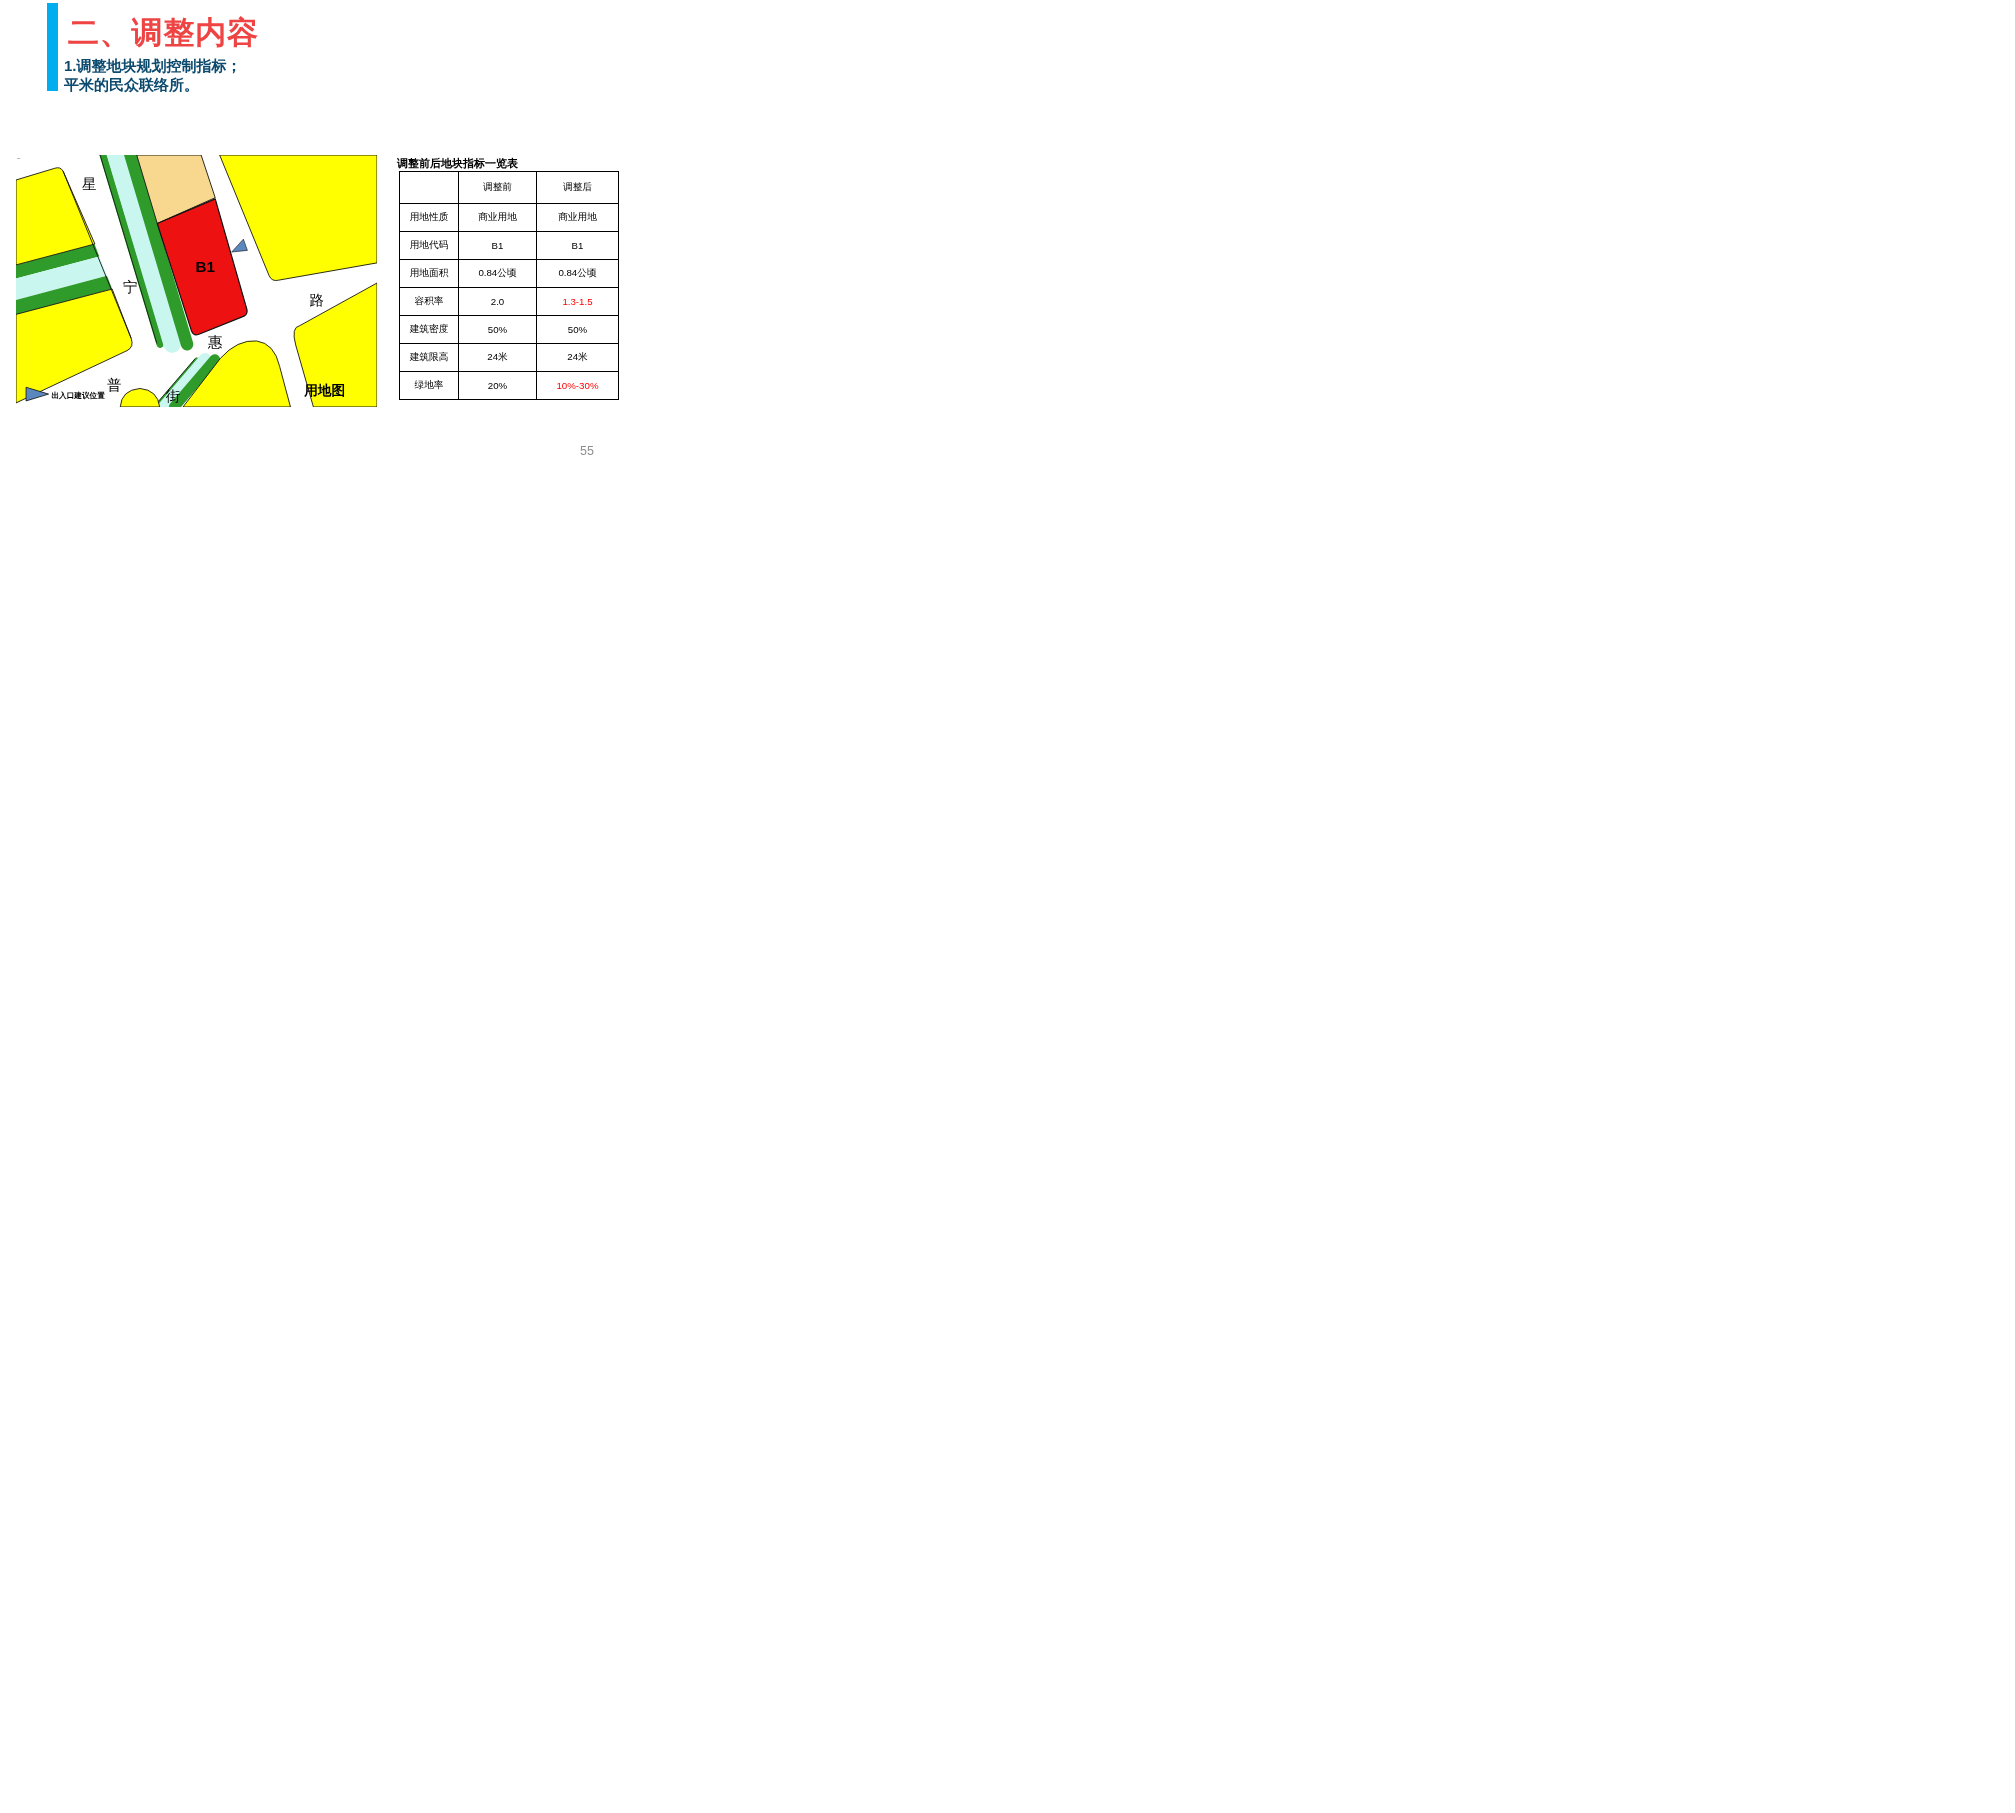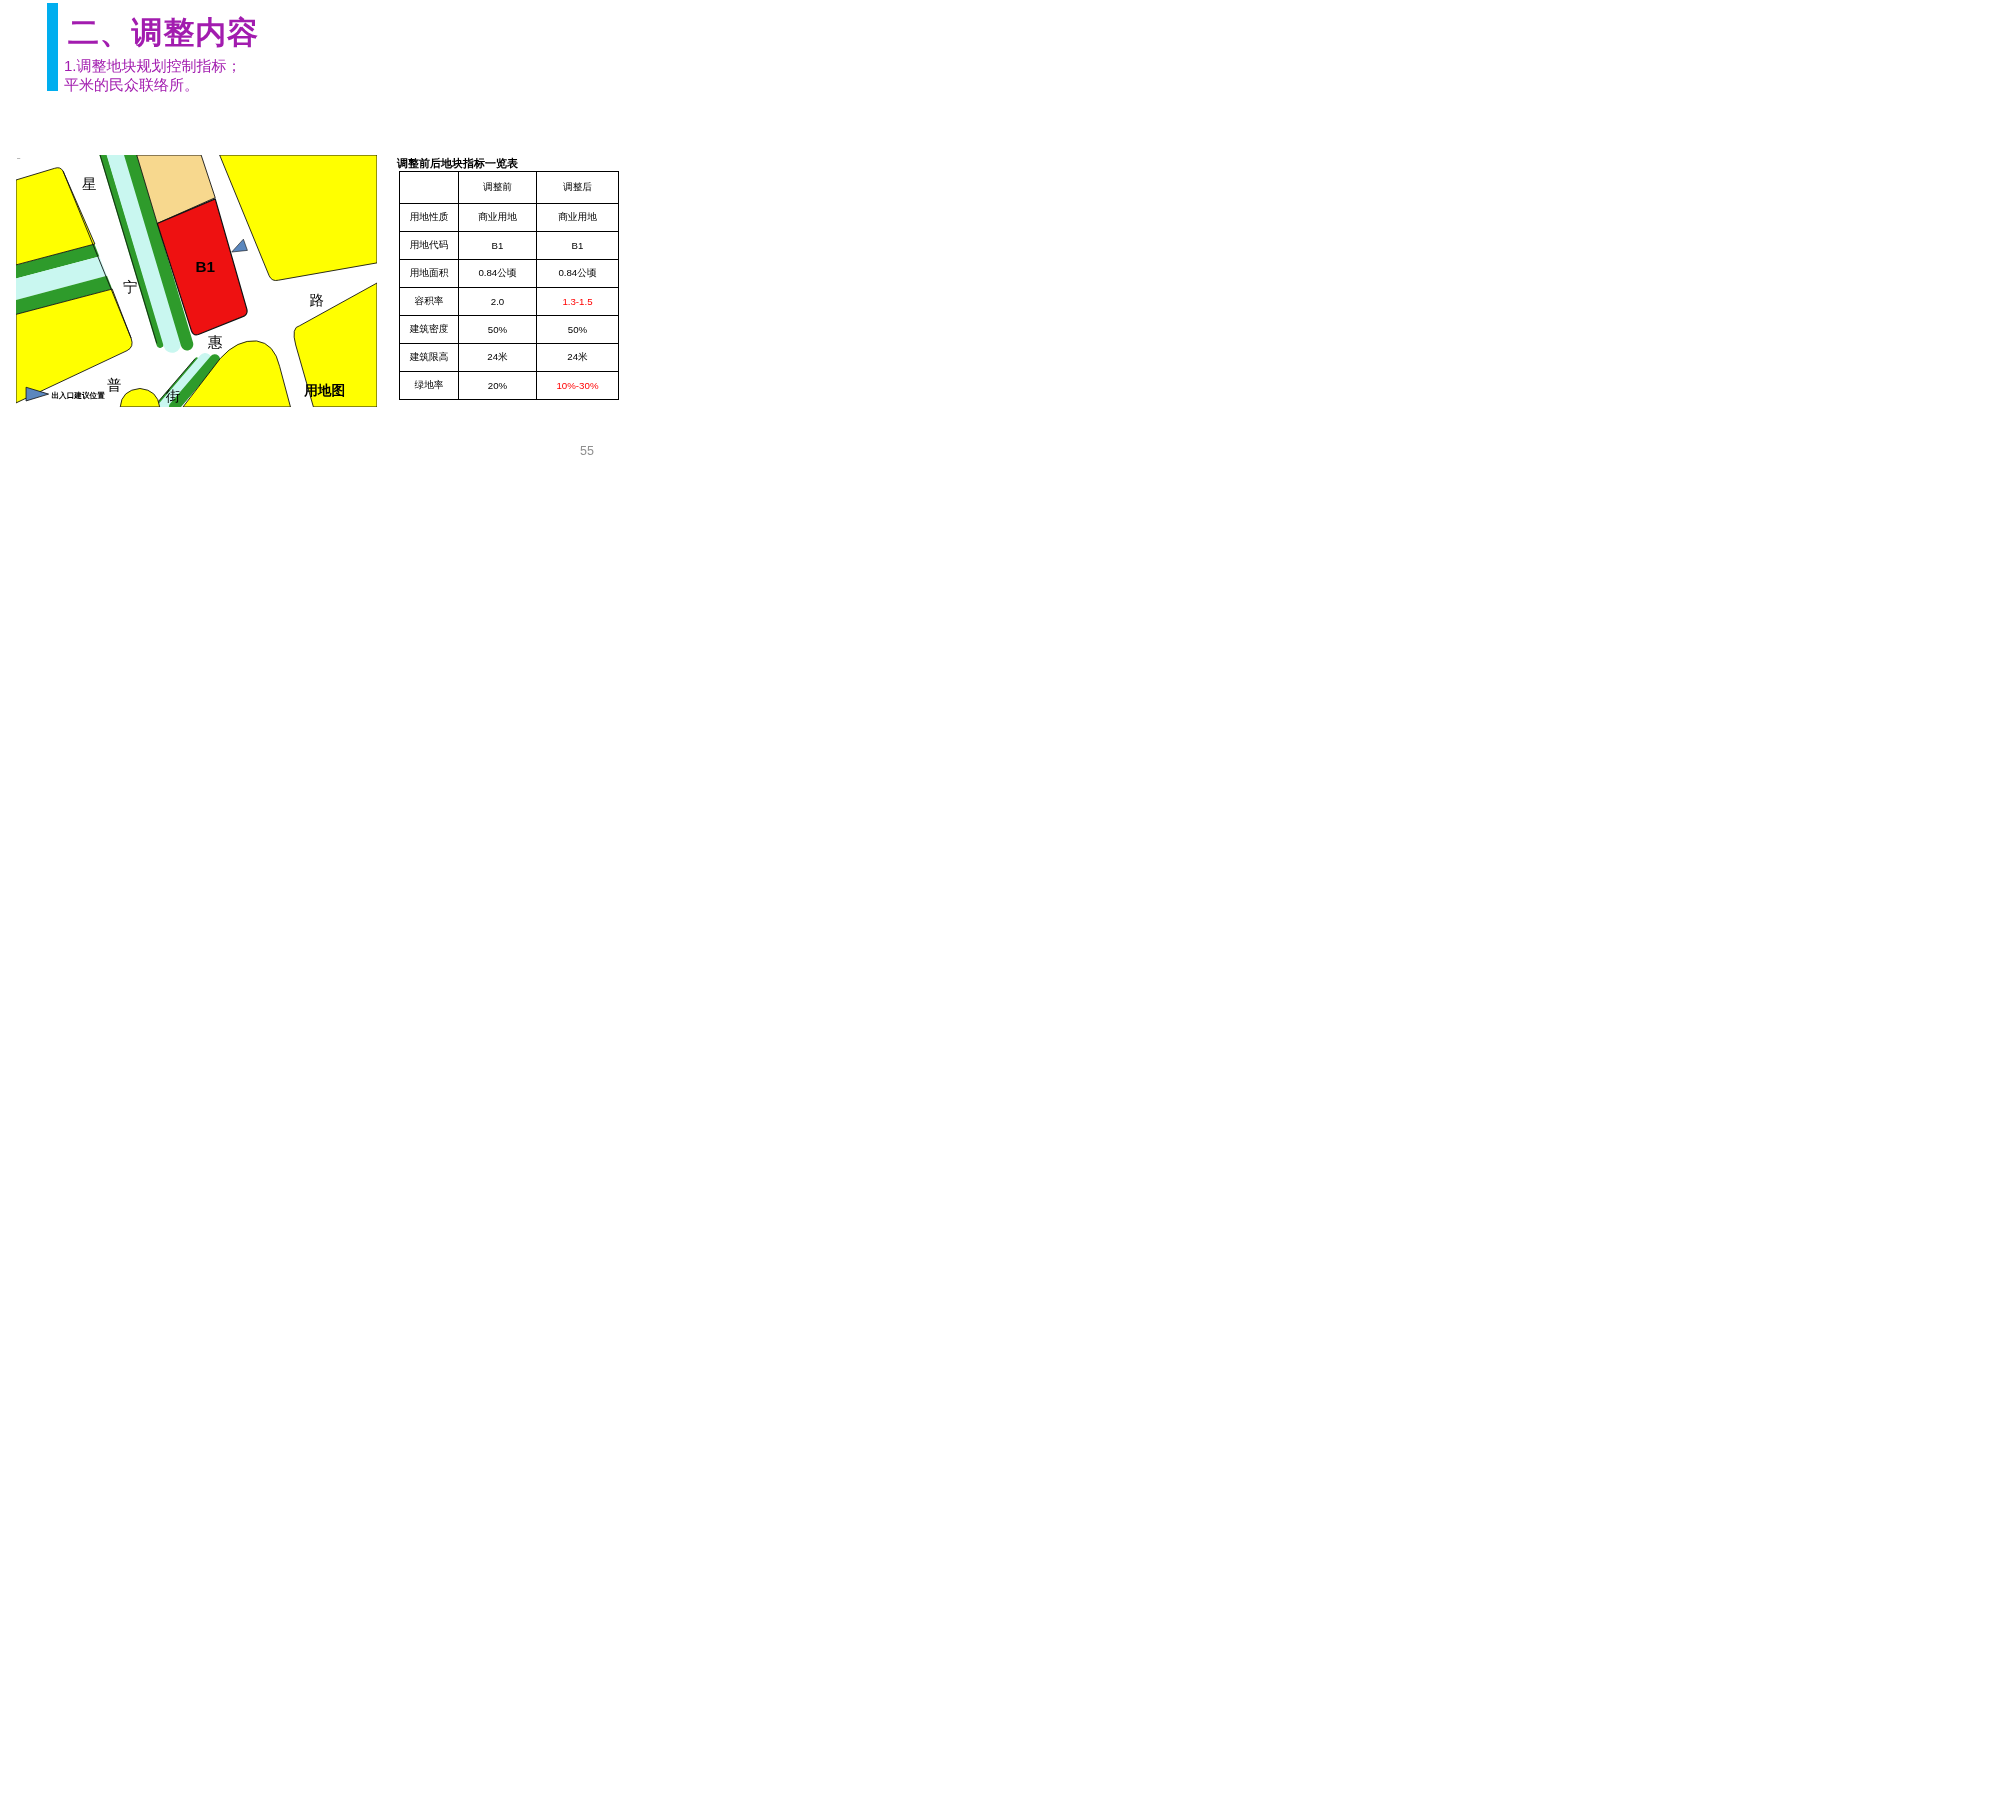--- a/index.html
+++ b/index.html
@@ -3,22 +3,22 @@
 <meta charset="utf-8">
 <style>
   html,body{margin:0;padding:0;background:#fff;}
   #slide{
     position:relative;width:632px;height:474px;background:#ffffff;overflow:hidden;
     font-family:"Liberation Sans",sans-serif;
   }
   .abs{position:absolute;}
   
   #accent-bar{left:47px;top:3.2px;width:10.5px;height:88px;background:#00AEEF;}
-  #page-title{left:68px;top:12px;font-size:31px;font-weight:bold;color:#a21caf;letter-spacing:0.8px;white-space:nowrap;}
-  #body-text{left:64px;top:57px;width:544px;font-size:15px;line-height:18.5px;color:#a21caf;}
+  #page-title{left:68px;top:12px;font-size:31px;font-weight:bold;color:#ef4444;letter-spacing:0.8px;white-space:nowrap;}
+  #body-text{left:64px;top:57px;width:544px;font-size:15px;line-height:18.5px;color:#0c4a6e;font-weight:bold;}
   
   #map-wrap{left:16px;top:155px;width:361px;height:252px;}
   
   #table-title{left:397px;top:156px;font-size:11px;font-weight:600;color:#000;white-space:nowrap;}
   #spec-table{left:399px;top:171px;}
   #spec-table table{border-collapse:collapse;table-layout:fixed;width:219px;}
   #spec-table td,#spec-table th{border:0.8px solid #000;text-align:center;vertical-align:middle;
      font-size:9.7px;font-weight:500;color:#000;padding:0;}
   #spec-table table{border:1.2px solid #000;}
   #spec-table .hdr{height:32px;}

